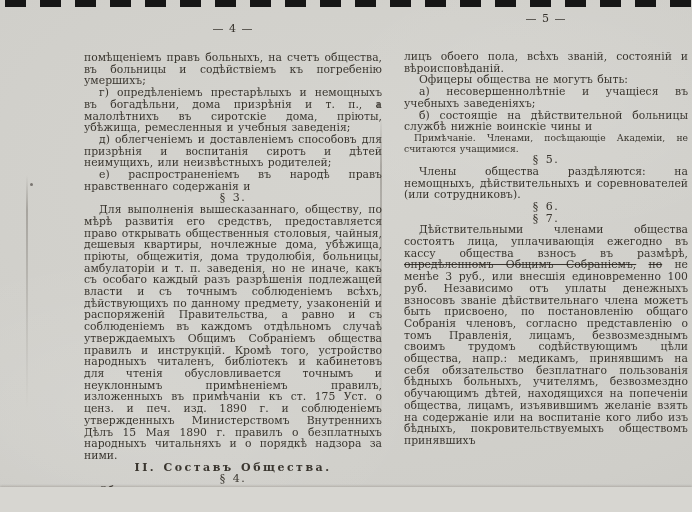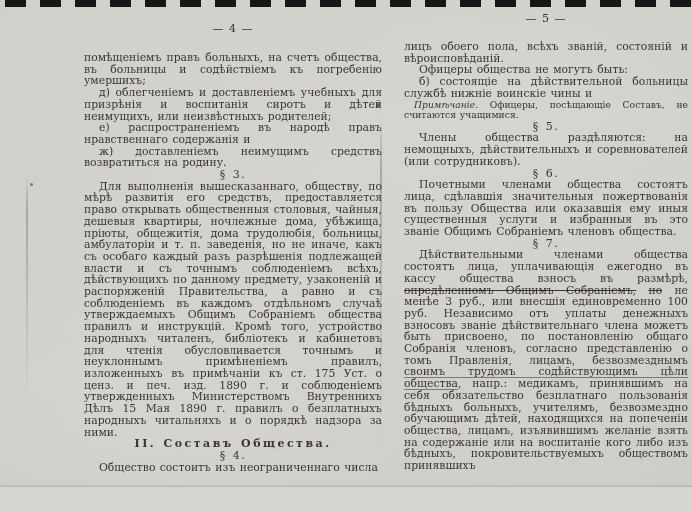--- a/index.html
+++ b/index.html
@@ -27,65 +27,65 @@
   .speck{position:absolute;background:rgba(50,44,38,.55);border-radius:50%;}
   .speck-a{left:377px;top:102px;width:3px;height:6px;}
   .speck-b{left:30px;top:183px;width:3px;height:3px;}
 
   .page{position:absolute;color:#3a362f;}
   .page-left{left:84px;top:22px;width:298px;}
   .page-right{left:404px;top:12px;width:284px;}
   .page-header{text-align:center;font-size:11px;letter-spacing:1px;color:#35312b;}
   .body{font-size:10.8px;line-height:11.7px;text-align:justify;word-spacing:1px;}
   .page-left .body{margin-top:17px;}
-  .page-right .body{margin-top:16px;}
+  .page-right .body{margin-top:26px;}
   .body p{margin:0;}
   .ind{text-indent:15px;}
   .sec-label{text-align:center;font-size:11px;letter-spacing:1.5px;margin:4px 0 3px;text-indent:0;}
   .chapter{text-align:center;font-weight:bold;font-size:11px;letter-spacing:2.5px;margin:7px 0 4px;text-indent:0;}
   .note{margin:1px 0 4px 18px;font-size:9.2px;line-height:10.6px;text-indent:10px;}
-  .note-label{font-style:italic;}
+  .note-label{}
   .strike{text-decoration:line-through;text-decoration-thickness:1.2px;text-decoration-color:rgba(40,35,30,.9);}
-  .uline{text-decoration:underline;text-decoration-color:rgba(40,35,30,.5);text-underline-offset:1.5px;}
+  .uline{text-decoration-color:rgba(40,35,30,.5);text-underline-offset:1.5px;}
 </style>
 </head>
 <body>
 
 <div class="canvas">
   <div class="perf"></div>
   <div class="crease crease-a"></div>
   <div class="crease crease-b"></div>
   <div class="speck speck-a"></div>
   <div class="speck speck-b"></div>
 
   <div class="page page-left">
     <div class="page-header">— 4 —</div>
     <div class="body">
       <p>помѣщеніемъ правъ больныхъ, на счетъ общества, въ больницы и содѣйствіемъ къ погребенію умершихъ;</p>
-      <p class="ind">д) облегченіемъ и доставленіемъ учебныхъ для призрѣнія и воспитанія сиротъ и дѣтей неимущихъ, или неизвѣстныхъ родителей;</p>
+      <p class="ind">г) опредѣленіемъ престарѣлыхъ и немощныхъ въ богадѣльни, дома призрѣнія и т. п., а малолѣтнихъ въ сиротскіе дома, пріюты, убѣжища, ремесленныя и учебныя заведенія;</p>
+      <p class="ind">д) облегченіемъ и доставленіемъ способовъ для призрѣнія и воспитанія сиротъ и дѣтей неимущихъ, или неизвѣстныхъ родителей;</p>
       <p class="ind">е) распространеніемъ въ народѣ правъ нравственнаго содержанія и</p>
-      <p class="ind">ж) доставленіемъ неимущимъ средствъ возвратиться на родину.</p>
       <p class="sec-label">§ 3.</p>
       <p class="ind">Для выполненія вышесказаннаго, обществу, по мѣрѣ развитія его средствъ, предоставляется право открывать общественныя столовыя, чайныя, дешевыя квартиры, ночлежные дома, убѣжища, пріюты, общежитія, дома трудолюбія, больницы, амбулаторіи и т. п. заведенія, но не иначе, какъ съ особаго каждый разъ разрѣшенія подлежащей власти и съ точнымъ соблюденіемъ всѣхъ, дѣйствующихъ по данному предмету, узаконеній и распоряженій Правительства, а равно и съ соблюденіемъ въ каждомъ отдѣльномъ случаѣ утверждаемыхъ Общимъ Собраніемъ общества правилъ и инструкцій. Кромѣ того, устройство народныхъ читаленъ, библіотекъ и кабинетовъ для чтенія обусловливается точнымъ и неуклоннымъ примѣненіемъ правилъ, изложенныхъ въ примѣчаніи къ ст. 175 Уст. о ценз. и печ. изд. 1890 г. и соблюденіемъ утвержденныхъ Министерствомъ Внутреннихъ Дѣлъ 15 Мая 1890 г. правилъ о безплатныхъ народныхъ читальняхъ и о порядкѣ надзора за ними.</p>
       <p class="chapter">II. Составъ Общества.</p>
       <p class="sec-label">§ 4.</p>
       <p class="ind">Общество состоитъ изъ неограниченнаго числа</p>
     </div>
   </div>
 
   <div class="page page-right">
     <div class="page-header">— 5 —</div>
     <div class="body">
       <p>лицъ обоего пола, всѣхъ званій, состояній и вѣроисповѣданій.</p>
       <p class="ind">Офицеры общества не могутъ быть:</p>
+      <p class="ind">а) несовершеннолѣтніе и учащіеся въ учебныхъ заведеніяхъ;</p>
       <p class="ind">б) состоящіе на дѣйствительной больницы службѣ нижніе воинскіе чины и</p>
-      <p class="note"><span class="note-label">Примѣчаніе.</span><span> Офицеры, посѣщающіе Составъ, не считаются учащимися.</span></p>
+      <p class="note"><span class="note-label">Примѣчаніе.</span><span> Членами, посѣщающіе Академіи, не считаются учащимися.</span></p>
       <p class="sec-label">§ 5.</p>
       <p class="ind">Члены общества раздѣляются: на немощныхъ, дѣйствительныхъ и соревнователей (или сотрудниковъ).</p>
       <p class="sec-label">§ 6.</p>
-      <p class="ind">Почетными членами общества состоятъ лица, сдѣлавшія значительныя пожертвованія въ пользу Общества или оказавшія ему иныя существенныя услуги и избранныя въ это званіе Общимъ Собраніемъ членовъ общества.</p>
       <p class="sec-label">§ 7.</p>
       <p class="ind"><span>Дѣйствительными членами общества состоятъ лица, уплачивающія ежегодно въ кассу общества взносъ въ размѣрѣ, </span><span class="strike">опредѣленномъ Общимъ Собраніемъ,</span><span> </span><span class="strike">но</span><span> не менѣе 3 руб., или внесшія единовременно 100 руб. Независимо отъ уплаты денежныхъ взносовъ званіе дѣйствительнаго члена можетъ быть присвоено, по постановленію общаго Собранія членовъ, согласно представленію о томъ Правленія, лицамъ, безвозмезднымъ </span><span class="uline">своимъ трудомъ содѣйствующимъ цѣли общества</span><span>, напр.: медикамъ, принявшимъ на себя обязательство безплатнаго пользованія бѣдныхъ больныхъ, учителямъ, безвозмездно обучающимъ дѣтей, находящихся на попеченіи общества, лицамъ, изъявившимъ желаніе взять на содержаніе или на воспитаніе кого либо изъ бѣдныхъ, покровительствуемыхъ обществомъ принявшихъ</span></p>
     </div>
   </div>
 
   <div class="bottom-band"></div>
 </div>
 
 </body></html>

